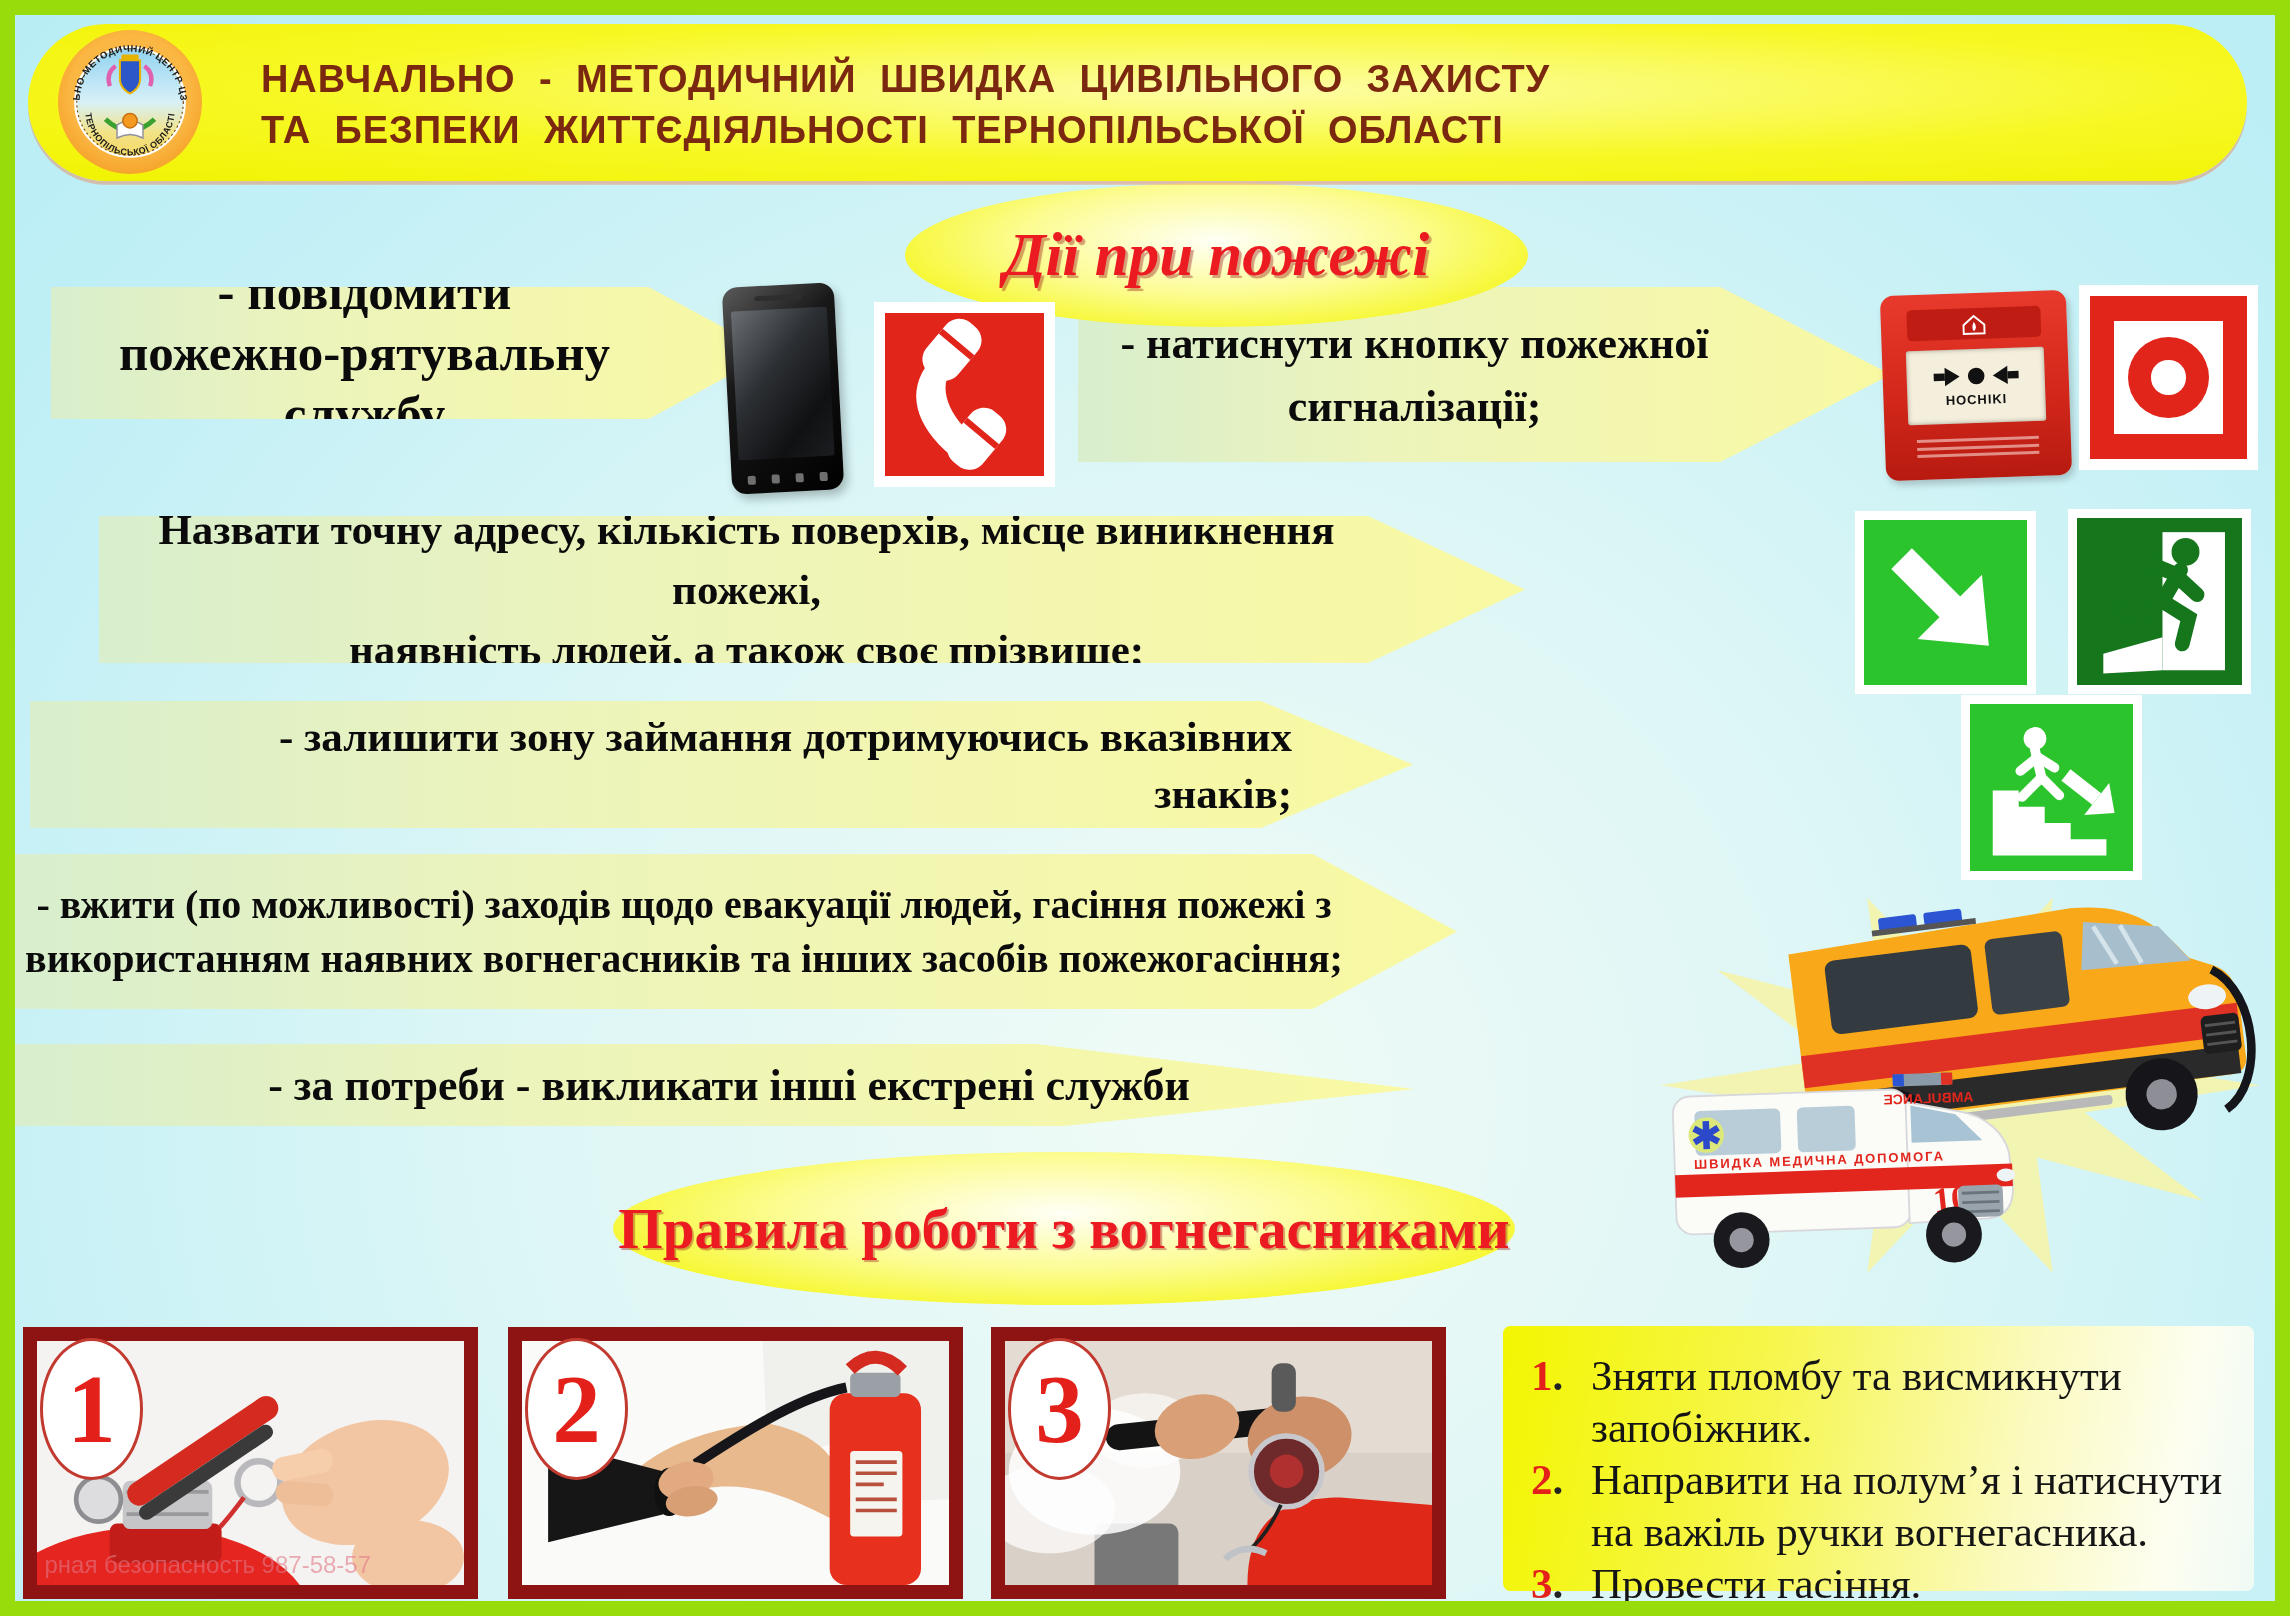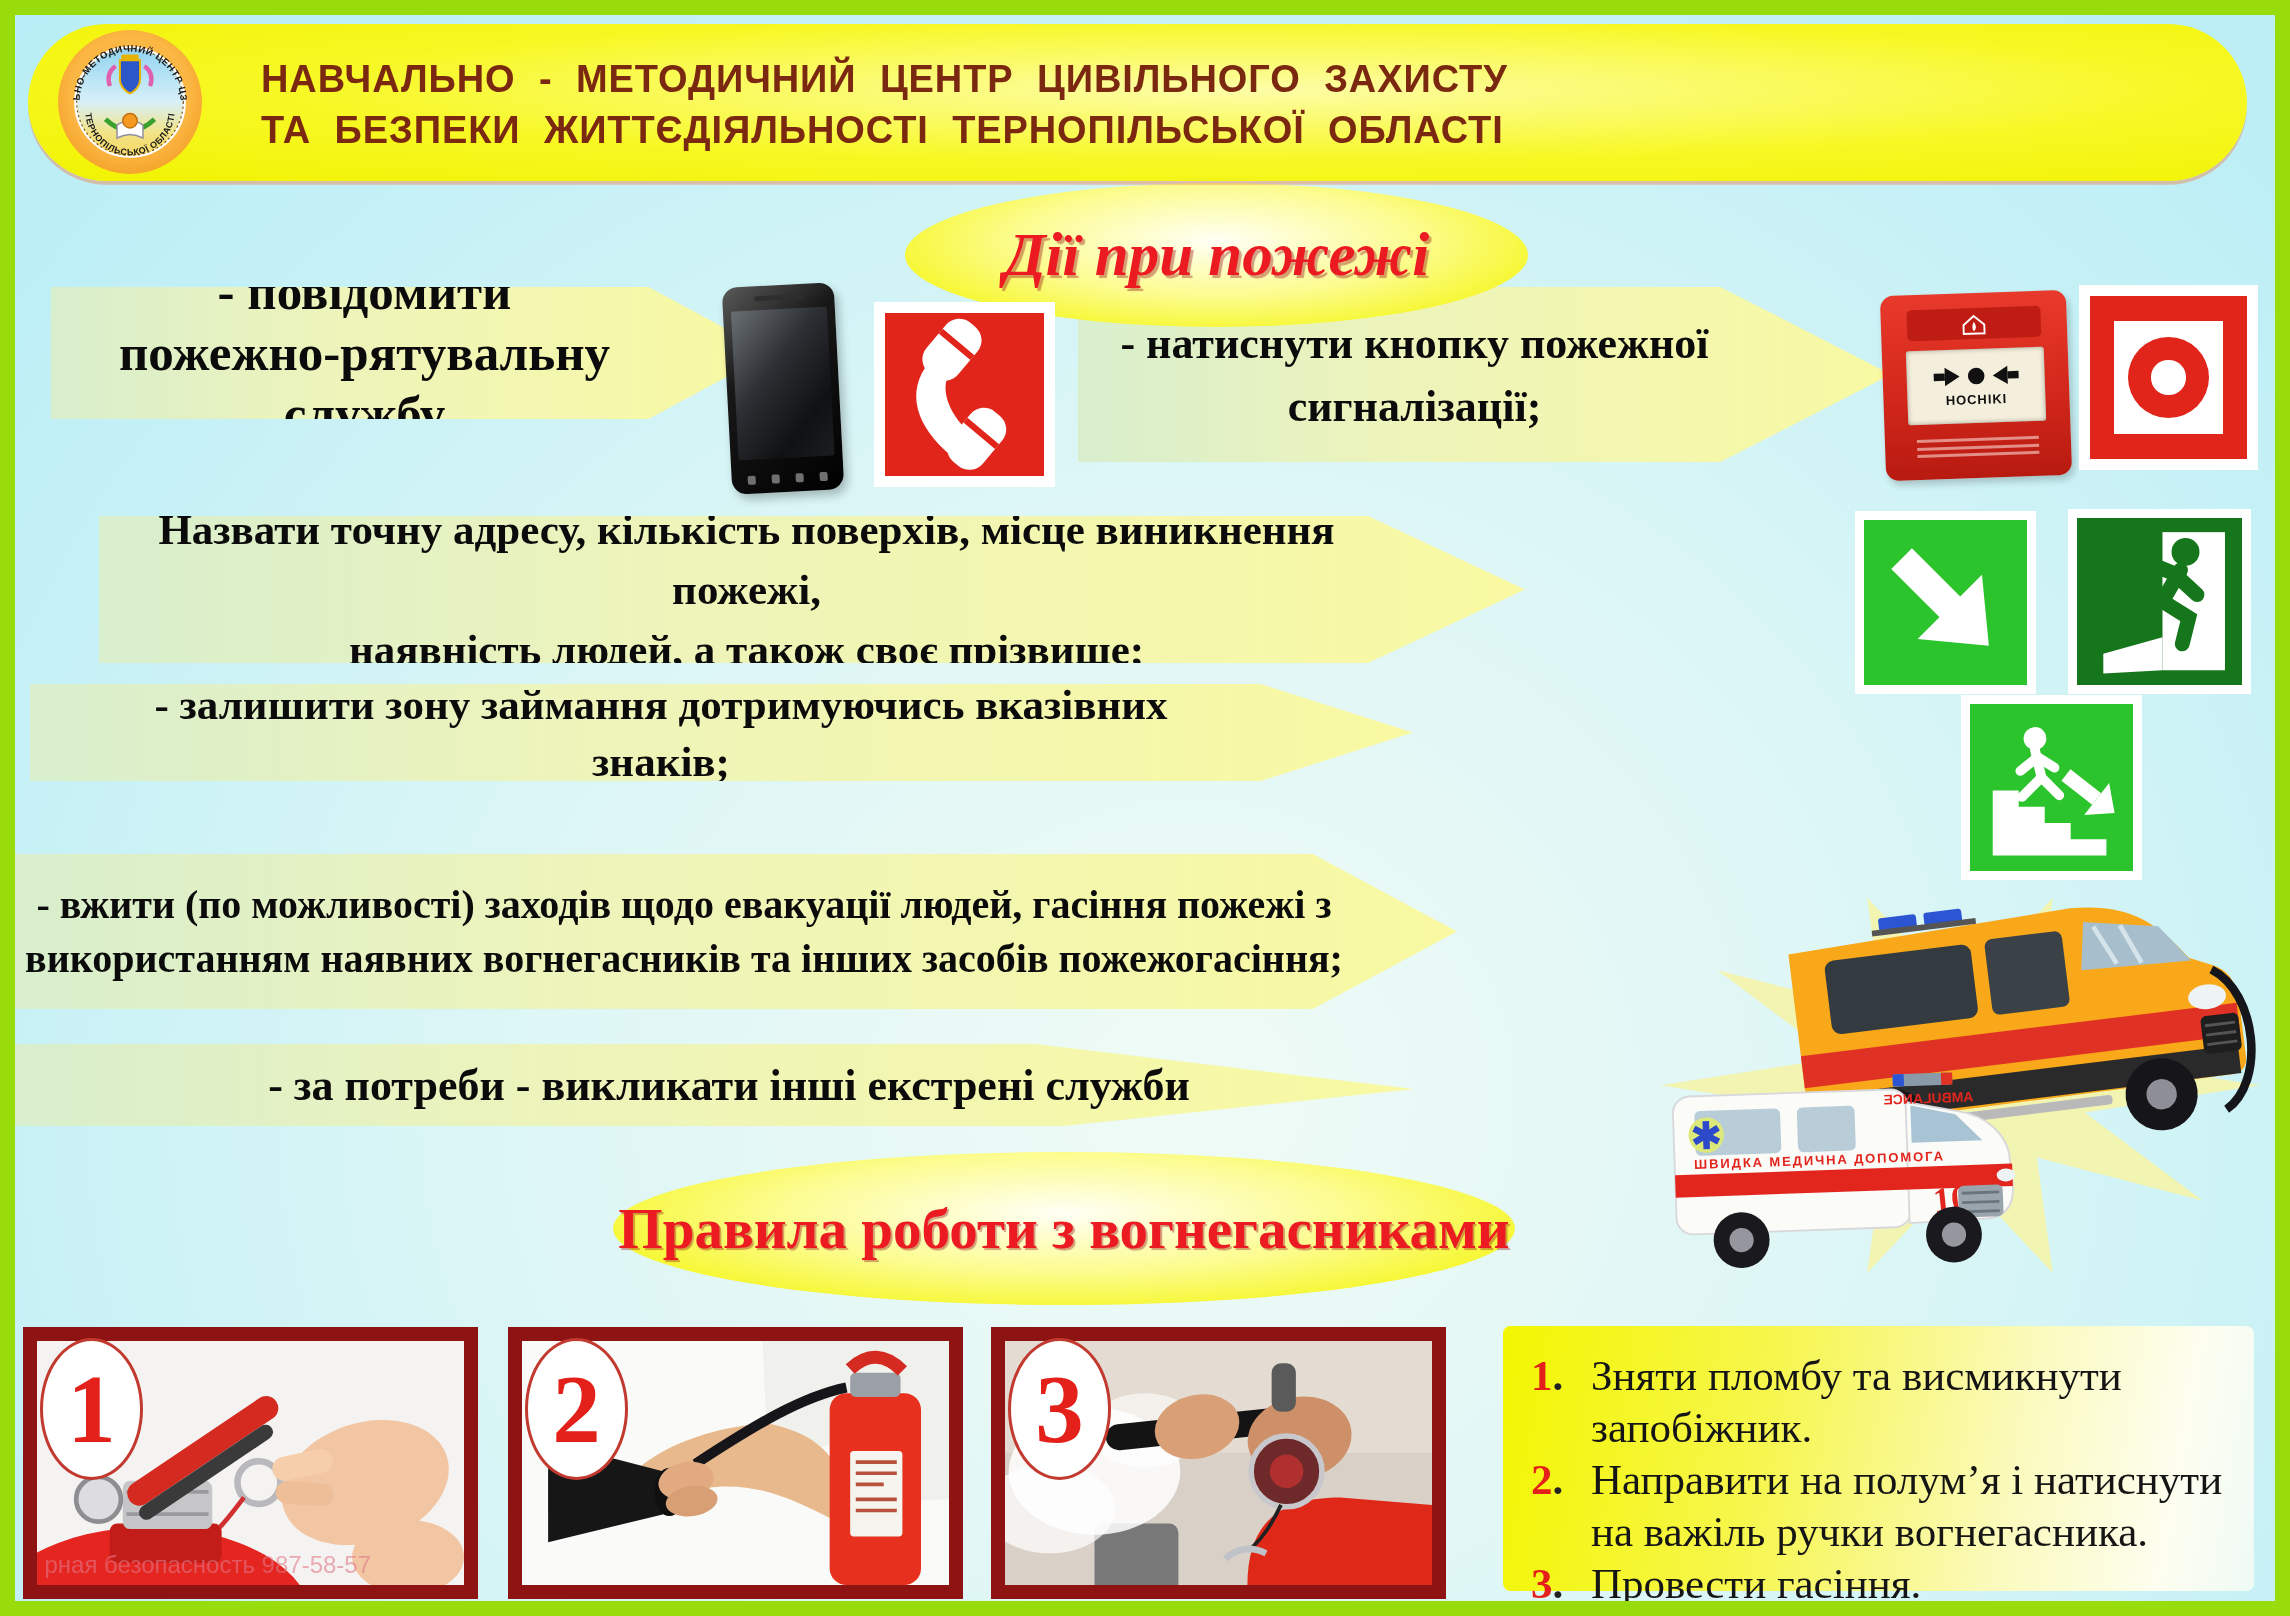--- a/index.html
+++ b/index.html
@@ -35,22 +35,22 @@
   
   .callout{position:absolute;display:flex;flex-direction:column;justify-content:center;
     text-align:center;font-weight:bold;color:#0B0B0B;box-sizing:border-box;z-index:3;
     background:linear-gradient(90deg,#D8EECD 0%,#EDF4BB 38%,#F9F9A2 100%);}
   #co1{left:51px;top:287px;width:720px;height:132px;font-size:51px;line-height:61px;
     clip-path:polygon(0 0,83% 0,100% 50%,83% 100%,0 100%);padding-right:93px;}
   #co2{left:1078px;top:287px;width:813px;height:175px;font-size:44px;line-height:63px;
     clip-path:polygon(0 0,79% 0,100% 50%,79% 100%,0 100%);padding-right:140px;}
   #co3{left:99px;top:516px;width:1426px;height:147px;font-size:43px;line-height:60px;
     clip-path:polygon(0 0,89% 0,100% 50%,89% 100%,0 100%);padding-right:131px;}
-  #co4{left:30px;top:684px;width:1383px;height:97px;font-size:43px;line-height:57px;
-    clip-path:polygon(0 0,89% 0,100% 50%,89% 100%,0 100%);padding-right:121px;}
+  #co4{left:30px;top:701px;width:1383px;height:127px;font-size:43px;line-height:57px;
+    clip-path:polygon(0 0,89% 0,100% 50%,89% 100%,0 100%);padding-right:121px;align-items:flex-end;}
   #co5{left:14px;top:854px;width:1443px;height:155px;font-size:40px;line-height:54px;
     clip-path:polygon(0 0,90% 0,100% 50%,90% 100%,0 100%);padding-right:103px;}
   #co6{left:14px;top:1044px;width:1400px;height:82px;font-size:44px;
     clip-path:polygon(0 0,73% 0,100% 55%,75% 100%,0 100%);text-align:center;padding-left:30px;}
 
   
   .phone{position:absolute;left:727px;top:285px;width:112px;height:207px;border-radius:15px;
     background:linear-gradient(140deg,#5A5A5A 0%,#181818 35%,#000 100%);
     transform:rotate(-3deg);z-index:4;box-shadow:3.7px 5.6px 9.3px rgba(0,0,0,.25);}
   .phone .screen{position:absolute;left:8.4px;right:8.4px;top:24px;bottom:34px;
@@ -153,21 +153,21 @@
         <circle cx="50" cy="63" r="5" fill="#F59A20" stroke="#C87010" stroke-width="1"></circle>
         <text font-family="Liberation Sans, sans-serif" font-size="6.6" font-weight="bold" fill="#1A1A1A" letter-spacing="0.4">
           <textPath href="#arcTop" startOffset="50%" text-anchor="middle">НАВЧАЛЬНО-МЕТОДИЧНИЙ ЦЕНТР ЦЗ ТА БЖД</textPath>
         </text>
         <text font-family="Liberation Sans, sans-serif" font-size="6.2" font-weight="bold" fill="#1A1A1A" letter-spacing="0.4">
           <textPath href="#arcBot" startOffset="50%" text-anchor="middle">ТЕРНОПІЛЬСЬКОЇ ОБЛАСТІ</textPath>
         </text>
       </svg>
     </div>
     <div class="header-text">
-      <div>НАВЧАЛЬНО - МЕТОДИЧНИЙ ЦЕНТР ЦИВІЛЬНОГО ЗАХИСТУ</div>
+      <div>НАВЧАЛЬНО - МЕТОДИЧНИЙ ШВИДКА ЦИВІЛЬНОГО ЗАХИСТУ</div>
       <div>ТА БЕЗПЕКИ ЖИТТЄДІЯЛЬНОСТІ ТЕРНОПІЛЬСЬКОЇ ОБЛАСТІ</div>
     </div>
   </div>
 
   <div class="ellipse-title" id="main-title">Дії при пожежі</div>
 
   <div class="callout" id="co1">
     <span class="ln">- повідомити</span>
     <span class="ln">пожежно-рятувальну службу</span>
   </div>

